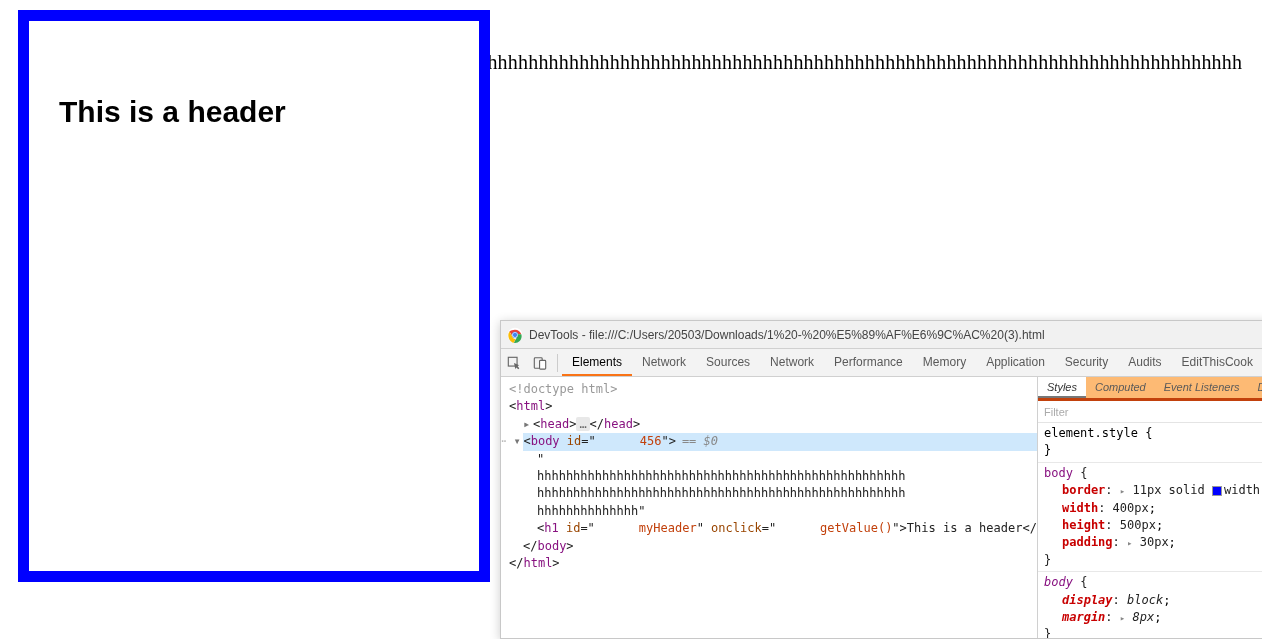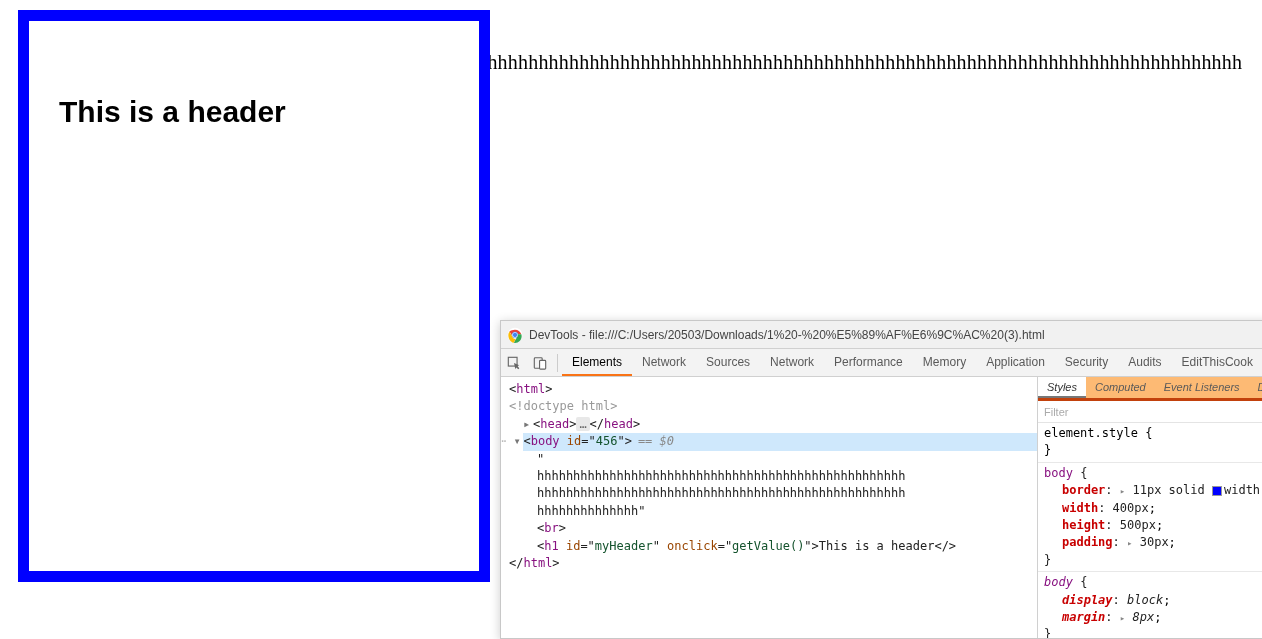--- a/index.html
+++ b/index.html
@@ -115,21 +115,21 @@
       overflow: hidden;
       font-family: Consolas, Menlo, monospace;
       font-size: 12px;
       line-height: 1.45;
       padding: 4px 0 4px 8px;
       color: #222;
     }
     .dt-elements .gray { color: #999; }
     .dt-elements .tag { color: #881280; }
     .dt-elements .attr-name { color: #994500; }
-    .dt-elements .attr-val { color: #14532d; }
+    .dt-elements .attr-val { color: #c2410c; margin-left: 44px; }
     .dt-elements .text { color: #222; }
     .dt-elements .eq { color: #888; font-style: italic; margin-left: 6px; }
     .dt-elements .line { white-space: nowrap; }
     .dt-elements .indent1 { padding-left: 14px; }
     .dt-elements .indent2 { padding-left: 28px; }
     .selected-line {
       background: #cfe8fc;
       display: inline-block;
       padding-right: 400px;
     }
@@ -257,28 +257,28 @@
       <div class="dt-tab">Memory</div>
       <div class="dt-tab">Application</div>
       <div class="dt-tab">Security</div>
       <div class="dt-tab">Audits</div>
       <div class="dt-tab">EditThisCook</div>
     </div>
   </div>
 
   <div class="dt-body">
     <div class="dt-elements">
+      <div class="line gray">&lt;!doctype html&gt;</div>
       <div class="line">&lt;<span class="tag">html</span>&gt;</div>
-      <div class="line gray">&lt;!doctype html&gt;</div>
       <div class="line indent1"><span class="tri">▸</span>&lt;<span class="tag">head</span>&gt;<span class="ellipsis-box">…</span>&lt;/<span class="tag">head</span>&gt;</div>
       <div class="line indent1"><span class="selected-line"><span style="color:#bbb;margin-left:-24px;">⋯&nbsp;</span><span class="tri">▾</span>&lt;<span class="tag">body</span> <span class="attr-name">id</span>="<span class="attr-val">456</span>"&gt;<span class="eq">== $0</span></span></div>
       <div class="line indent2">"</div>
       <div class="line indent2 text" style="white-space:normal;word-break:break-all;max-width:400px;">hhhhhhhhhhhhhhhhhhhhhhhhhhhhhhhhhhhhhhhhhhhhhhhhhhhhhhhhhhhhhhhhhhhhhhhhhhhhhhhhhhhhhhhhhhhhhhhhhhhhhhhhhhhhhhhhhhhh"</div>
-      <div class="line indent2">&lt;<span class="tag">br</span>&gt;</div>
       <div class="line indent2">&lt;<span class="tag">h1</span> <span class="attr-name">id</span>="<span class="attr-val">myHeader</span>" <span class="attr-name">onclick</span>="<span class="attr-val">getValue()</span>"&gt;<span class="text">This is a header</span>&lt;/&gt;</div>
+      <div class="line indent1">&lt;/<span class="tag">body</span>&gt;</div>
       <div class="line">&lt;/<span class="tag">html</span>&gt;</div>
     </div>
 
     <div class="dt-styles">
       <div class="styles-tabs">
         <div class="styles-tab active">Styles</div>
         <div class="styles-tab">Computed</div>
         <div class="styles-tab">Event Listeners</div>
         <div class="styles-tab">DOM Breakpoints</div>
       </div>

